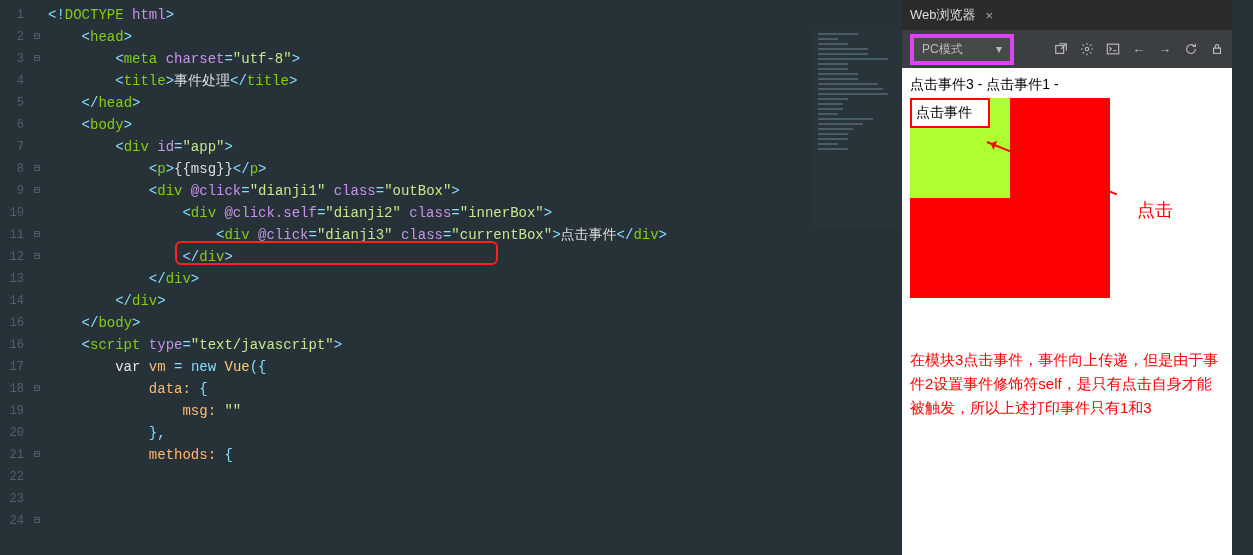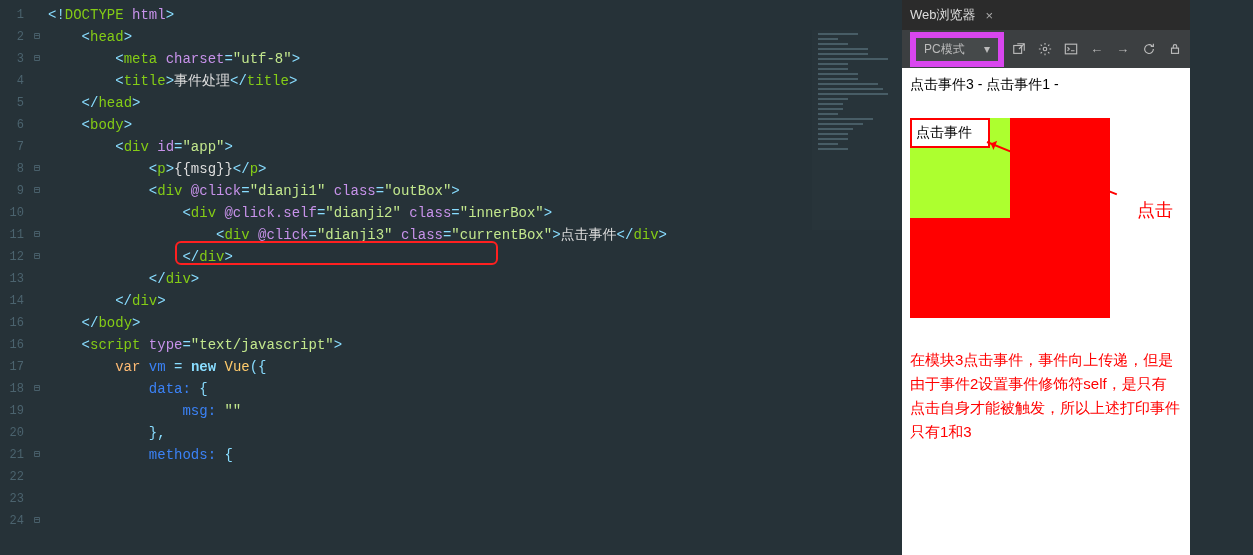--- a/index.html
+++ b/index.html
@@ -61,23 +61,23 @@
   padding-left: 4px;
   position: relative;
 }
 .line { height: 22px; line-height: 22px; white-space: pre; }
 .p-punc { color: #89ddff; }
 .p-tag { color: #84cc16; }
 .p-attr { color: #c792ea; }
 .p-op { color: #89ddff; }
 .p-str { color: #c3e88d; }
 .p-text { color: #dedede; }
-.p-key { color: #fdba74; }
-.p-var { color: #3b82f6; }
-.p-new { color: #89ddff; font-weight: bold; }
+.p-key { color: #e5e5e5; }
+.p-var { color: #fdba74; }
+.p-new { color: #89ddff; }
 .p-class { color: #ffcb6b; }
 .p-brace { color: #89ddff; }
 .highlight-box {
   position: absolute;
   border: 2px solid #ff2020;
   border-radius: 6px;
   pointer-events: none;
 }
 .minimap {
   position: absolute;
@@ -88,21 +88,21 @@
   background: #2a363c;
   opacity: 0.6;
 }
 .minimap-line {
   height: 2px;
   margin: 3px 6px;
   background: #5f7a85;
 }
 
 .browser-pane {
-  width: 288px;
+  width: 330px;
   height: 100%;
   display: flex;
   flex-direction: column;
   background: #f97316;
 }
 .browser-tab-bar {
   height: 30px;
   display: flex;
   align-items: center;
   background: #2b2b2b;
@@ -120,21 +120,21 @@
 .browser-toolbar {
   height: 38px;
   background: #3c3f41;
   display: flex;
   align-items: center;
   padding: 0 8px;
   gap: 8px;
 }
 .mode-select {
   background: #45494a;
-  border: 6px solid #d946ef;
+  border: 4px solid #d946ef;
   color: #bbb;
   font-size: 12px;
   padding: 3px 8px;
   width: 104px;
   display: flex;
   justify-content: space-between;
   align-items: center;
   font-family: "Microsoft YaHei", sans-serif;
 }
 .toolbar-icons { display: flex; gap: 12px; margin-left: auto; align-items: center; }
@@ -149,21 +149,21 @@
 }
 .preview-content {
   position: absolute;
   top: 0; left: 0; right: 0;
   padding: 8px;
   font-family: "Microsoft YaHei", sans-serif;
 }
 .preview-msg {
   font-size: 14px;
   color: #000;
-  margin-bottom: 24px;
+  margin-bottom: 4px;
 }
 .outBox {
   width: 200px;
   height: 200px;
   background: #ff0000;
   position: relative;
 }
 .innerBox {
   width: 100px;
   height: 100px;

